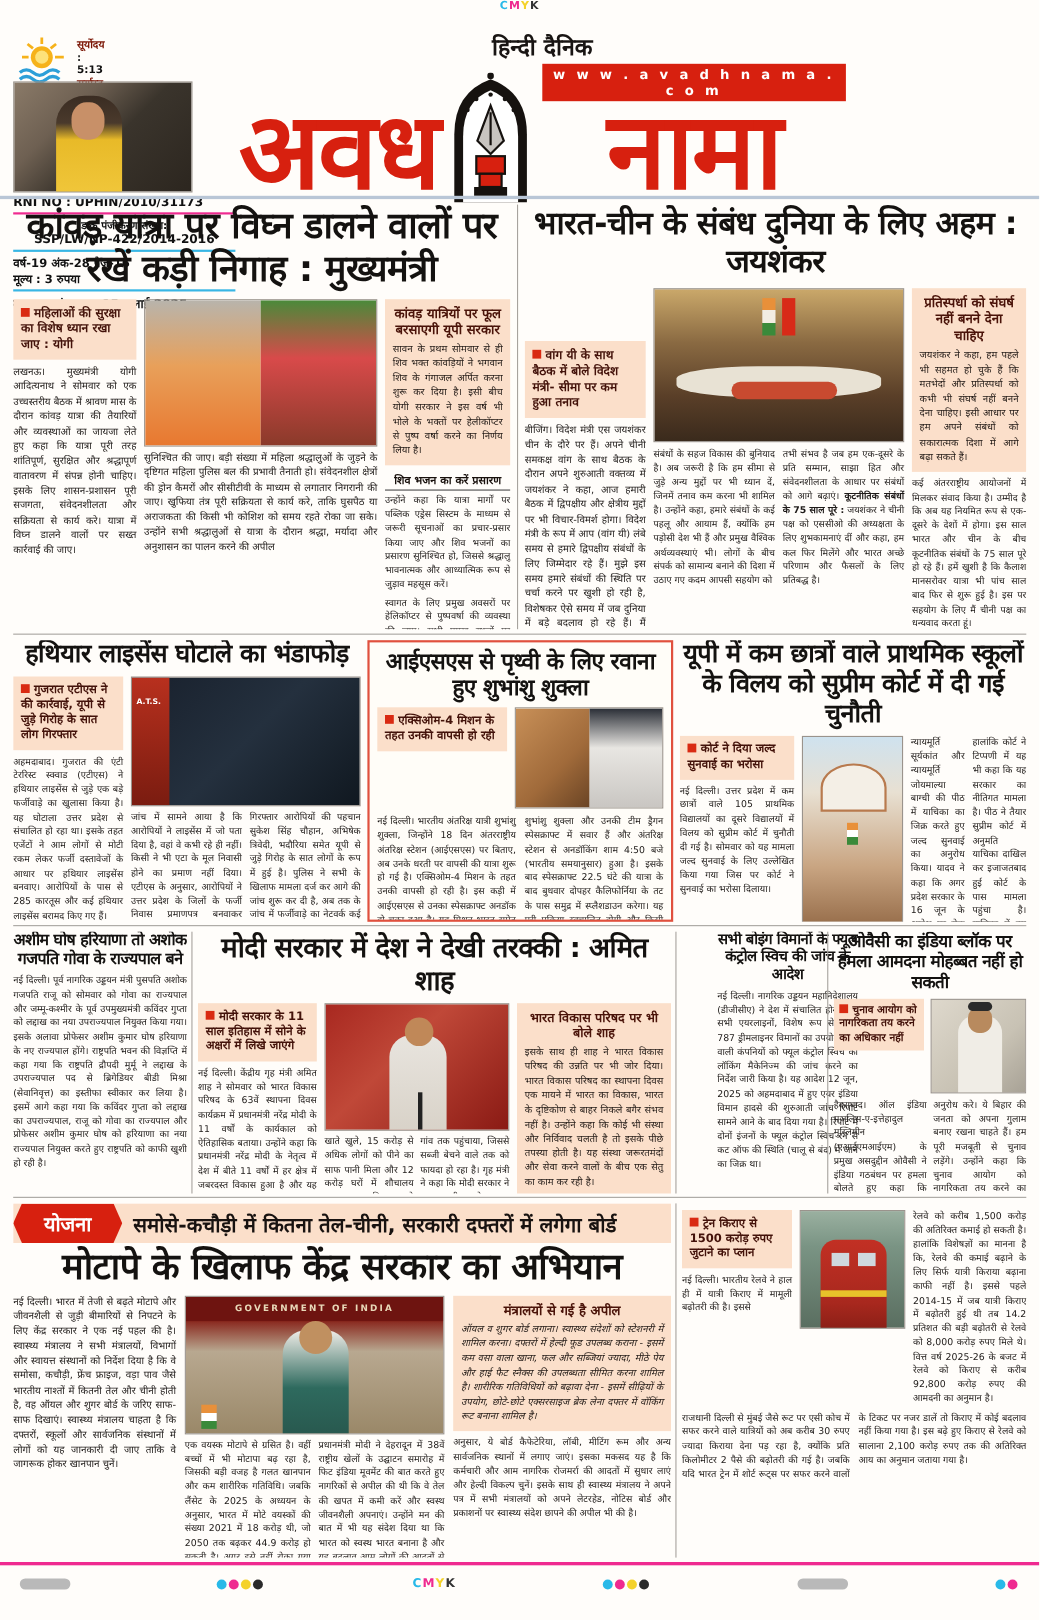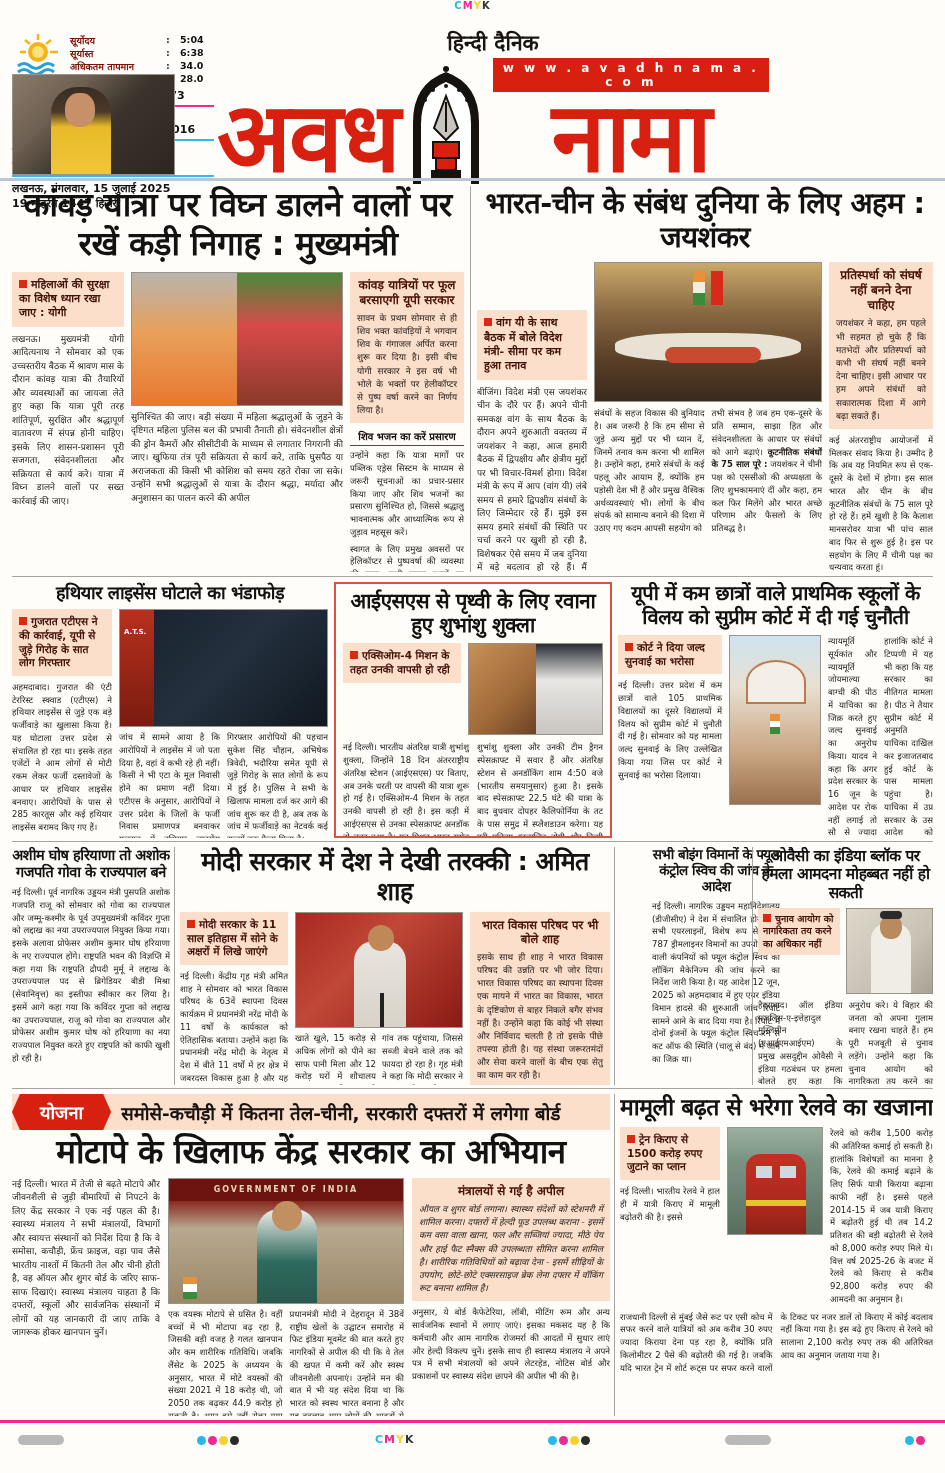--- a/index.html
+++ b/index.html
@@ -18,21 +18,21 @@
   .sidebox .sbbody { font-size:8.8px; line-height:1.5; text-align:justify; color:#231b17; }
   .photo { position:relative; overflow:hidden; border:1px solid #9a938c; }
   .subhead { font-weight:bold; font-size:10px; color:#18100c; text-align:center; border-bottom:1px solid #4a4a4a; padding-bottom:2px; margin-bottom:3px; }
   .vr { width:1px; background:#a7a39e; }
   .hr { height:1px; background:#a7a39e; }
   .dot { display:inline-block; width:9px; height:9px; border-radius:50%; margin-right:2px; }
   .grayreg { width:46px; height:10px; background:#b9b9b9; border-radius:5px; }
 
   
   .mast-info { width:202px; font-size:10.5px; color:#111; }
-  .mast-info .wline { display:flex; font-size:9.5px; color:#7a1403; font-weight:bold; }
+  .mast-info .wline { display:flex; font-size:9.5px; color:#7a1403; font-weight:bold;flex-direction:column; }
   .mast-info .wline .wl { width:96px; }
   .mast-info .wline .colon { width:14px; color:#333; }
   .mast-info .wline .wv { color:#111; }
   .rule-m { height:2px; background:#ef2a90; margin:3px 0; }
   .rule-c { height:2px; background:#38b6e4; margin:3px 0; }
   .brand { color:#d7200f; font-weight:bold; letter-spacing:-2px; }
   .webbar { background:#d7200f; color:#ffffff; font-weight:bold; font-size:12px; letter-spacing:3px; text-align:center; padding:3px 6px; }
 </style>
 </head>
 <body>
@@ -59,21 +59,21 @@
               <line x1="39" y1="8" x2="34" y2="12"></line>
             </g>
             <path d="M6 34 q6 -5 12 0 q6 5 12 0 q6 -5 12 0" stroke="#2d9fd8" stroke-width="3" fill="none"></path>
             <path d="M6 40 q6 -5 12 0 q6 5 12 0 q6 -5 12 0" stroke="#2d9fd8" stroke-width="3" fill="none"></path>
           </svg>
         </div>
         <div style="flex:1;padding-top:2px;">
           <div class="wline">
               <span class="wl">सूर्योदय</span>
               <span class="colon">:</span>
-              <span class="wv">5:04</span>
+              <span class="wv">5:13</span>
             </div>
           <div class="wline">
               <span class="wl">सूर्यास्त</span>
               <span class="colon">:</span>
               <span class="wv">6:38</span>
             </div>
           <div class="wline">
               <span class="wl">अधिकतम तापमान</span>
               <span class="colon">:</span>
               <span class="wv">34.0</span>
@@ -192,21 +192,21 @@
           <div class="sbbody">जयशंकर ने कहा, हम पहले भी सहमत हो चुके हैं कि मतभेदों और प्रतिस्पर्धा को कभी भी संघर्ष नहीं बनने देना चाहिए। इसी आधार पर हम अपने संबंधों को सकारात्मक दिशा में आगे बढ़ा सकते हैं।</div>
         </div>
         <div class="jtext small" style="margin-top:5px;">कई अंतरराष्ट्रीय आयोजनों में मिलकर संवाद किया है। उम्मीद है कि अब यह नियमित रूप से एक-दूसरे के देशों में होगा। इस साल भारत और चीन के बीच कूटनीतिक संबंधों के 75 साल पूरे हो रहे हैं। हमें खुशी है कि कैलाश मानसरोवर यात्रा भी पांच साल बाद फिर से शुरू हुई है। इस पर सहयोग के लिए मैं चीनी पक्ष का धन्यवाद करता हूं।</div>
       </div>
     </div>
   </div>
 
   <div class="abs hr" style="left:12px;top:576px;width:921px;"></div>
 
   <div class="abs" style="left:12px;top:582px;width:316px;height:256px;overflow:hidden;">
-    <div class="headline" style="font-size:18px;">हथियार लाइसेंस घोटाले का भंडाफोड़</div>
+    <div class="headline" style="font-size:23px;">हथियार लाइसेंस घोटाले का भंडाफोड़</div>
     <div style="display:flex;gap:7px;margin-top:6px;">
       <div style="width:100px;">
         <div class="kicker" style="font-size:10.5px;"><span class="bullet"></span><span>गुजरात एटीएस ने की कार्रवाई, यूपी से जुड़े गिरोह के सात लोग गिरफ्तार</span></div>
         <div class="jtext small" style="margin-top:5px;">अहमदाबाद। गुजरात की एंटी टेररिस्ट स्क्वाड (एटीएस) ने हथियार लाइसेंस से जुड़े एक बड़े फर्जीवाड़े का खुलासा किया है। यह घोटाला उत्तर प्रदेश से संचालित हो रहा था। इसके तहत एजेंटों ने आम लोगों से मोटी रकम लेकर फर्जी दस्तावेजों के आधार पर हथियार लाइसेंस बनवाए। आरोपियों के पास से 285 कारतूस और कई हथियार लाइसेंस बरामद किए गए हैं।</div>
       </div>
       <div style="flex:1;">
         <div class="photo" style="width:100%;height:118px;background:linear-gradient(135deg,#18202c 0%,#24303e 50%,#101820 100%);">
           <div class="abs" style="left:0;top:0;width:34px;height:100%;background:linear-gradient(180deg,#b8301e,#7a1c10);"></div>
           <div class="abs" style="left:4px;top:18px;color:#fff;font-size:7px;font-weight:bold;">A.T.S.</div>
         </div>
@@ -229,21 +229,21 @@
         <div style="flex:1;background:linear-gradient(180deg,#2a2e36 0%,#e8e6e2 40%,#c9c6c2 100%);"></div>
       </div>
     </div>
     <div style="display:flex;gap:8px;margin-top:6px;">
       <div style="flex:1;" class="jtext small">नई दिल्ली। भारतीय अंतरिक्ष यात्री शुभांशु शुक्ला, जिन्होंने 18 दिन अंतरराष्ट्रीय अंतरिक्ष स्टेशन (आईएसएस) पर बिताए, अब उनके धरती पर वापसी की यात्रा शुरू हो गई है। एक्सिओम-4 मिशन के तहत उनकी वापसी हो रही है। इस कड़ी में आईएसएस से उनका स्पेसक्राफ्ट अनडॉक हो चुका हुआ है। यह मिशन भारत समेत हंगरी और पोलैंड के लिए भी अंतरिक्ष में वापसी का प्रतीक है, क्योंकि इन देशों ने चार दशकों बाद फिर से अंतरिक्ष में भागीदारी की है।</div>
       <div style="flex:1;" class="jtext small">शुभांशु शुक्ला और उनकी टीम ड्रैगन स्पेसक्राफ्ट में सवार हैं और अंतरिक्ष स्टेशन से अनडॉकिंग शाम 4:50 बजे (भारतीय समयानुसार) हुआ है। इसके बाद स्पेसक्राफ्ट 22.5 घंटे की यात्रा के बाद बुधवार दोपहर कैलिफोर्निया के तट के पास समुद्र में स्प्लैशडाउन करेगा। यह पूरी प्रक्रिया स्वचालित होगी और किसी मैनुअल हस्तक्षेप की आवश्यकता नहीं होगी।</div>
     </div>
   </div>
 
   <div class="abs" style="left:618px;top:582px;width:315px;height:256px;overflow:hidden;">
-    <div class="headline" style="font-size:20px;">यूपी में कम छात्रों वाले प्राथमिक स्कूलों के विलय को सुप्रीम कोर्ट में दी गई चुनौती</div>
+    <div class="headline" style="font-size:23px;">यूपी में कम छात्रों वाले प्राथमिक स्कूलों के विलय को सुप्रीम कोर्ट में दी गई चुनौती</div>
     <div style="display:flex;gap:7px;margin-top:6px;">
       <div style="width:104px;">
         <div class="kicker" style="font-size:10.5px;"><span class="bullet"></span><span>कोर्ट ने दिया जल्द सुनवाई का भरोसा</span></div>
         <div class="jtext small" style="margin-top:5px;">नई दिल्ली। उत्तर प्रदेश में कम छात्रों वाले 105 प्राथमिक विद्यालयों का दूसरे विद्यालयों में विलय को सुप्रीम कोर्ट में चुनौती दी गई है। सोमवार को यह मामला जल्द सुनवाई के लिए उल्लेखित किया गया जिस पर कोर्ट ने सुनवाई का भरोसा दिलाया।</div>
       </div>
       <div class="photo" style="width:92px;height:170px;background:linear-gradient(180deg,#cfe2ee 0%,#e8e0d2 30%,#c9a582 70%,#9a714e 100%);">
         <div class="abs" style="left:16px;top:24px;width:60px;height:44px;background:#f4efe6;border-radius:50% 50% 0 0;border:2px solid #b87a4e;"></div>
         <div class="abs" style="left:40px;top:78px;width:10px;height:20px;background:linear-gradient(180deg,#e8903a 33%,#fff 33%,#fff 66%,#3a8a3a 66%);"></div>
       </div>
       <div style="flex:1;display:flex;gap:7px;">
@@ -340,21 +340,20 @@
           <div class="sbtitle">मंत्रालयों से गई है अपील</div>
           <div class="sbbody" style="font-style:italic;">ऑयल व शुगर बोर्ड लगाना। स्वास्थ्य संदेशों को स्टेशनरी में शामिल करना। दफ्तरों में हेल्दी फूड उपलब्ध कराना - इसमें कम वसा वाला खाना, फल और सब्जियां ज्यादा, मीठे पेय और हाई फैट स्नैक्स की उपलब्धता सीमित करना शामिल है। शारीरिक गतिविधियों को बढ़ावा देना - इसमें सीढ़ियों के उपयोग, छोटे-छोटे एक्सरसाइज ब्रेक लेना दफ्तर में वॉकिंग रूट बनाना शामिल है।</div>
         </div>
         <div class="jtext small" style="margin-top:5px;">अनुसार, ये बोर्ड कैफेटेरिया, लॉबी, मीटिंग रूम और अन्य सार्वजनिक स्थानों में लगाए जाएं। इसका मकसद यह है कि कर्मचारी और आम नागरिक रोजमर्रा की आदतों में सुधार लाएं और हेल्दी विकल्प चुनें। इसके साथ ही स्वास्थ्य मंत्रालय ने अपने पत्र में सभी मंत्रालयों को अपने लेटरहेड, नोटिस बोर्ड और प्रकाशनों पर स्वास्थ्य संदेश छापने की अपील भी की है।</div>
       </div>
     </div>
   </div>
   <div class="abs vr" style="left:614px;top:1094px;height:322px;"></div>
 
   <div class="abs" style="left:620px;top:1094px;width:313px;height:322px;overflow:hidden;">
-    <div class="headline" style="font-size:23px;">मामूली बढ़त से भरेगा रेलवे का खजाना</div>
     <div style="display:flex;gap:7px;margin-top:6px;">
       <div style="width:100px;">
         <div class="kicker" style="font-size:10.5px;"><span class="bullet"></span><span>ट्रेन किराए से 1500 करोड़ रुपए जुटाने का प्लान</span></div>
         <div class="jtext small" style="margin-top:5px;">नई दिल्ली। भारतीय रेलवे ने हाल ही में यात्री किराए में मामूली बढ़ोतरी की है। इससे</div>
       </div>
       <div class="photo" style="width:96px;height:108px;background:linear-gradient(180deg,#9ab0a0 0%,#7a9484 30%,#5a6e60 100%);">
         <div class="abs" style="left:18px;top:26px;width:60px;height:82px;background:linear-gradient(180deg,#c23024 0%,#a8281e 70%,#8a1f16 100%);border-radius:14px 14px 0 0;"></div>
         <div class="abs" style="left:18px;top:72px;width:60px;height:6px;background:#e8c22a;"></div>
         <div class="abs" style="left:28px;top:38px;width:16px;height:12px;background:#cfd8de;"></div>
         <div class="abs" style="left:52px;top:38px;width:16px;height:12px;background:#cfd8de;"></div>

